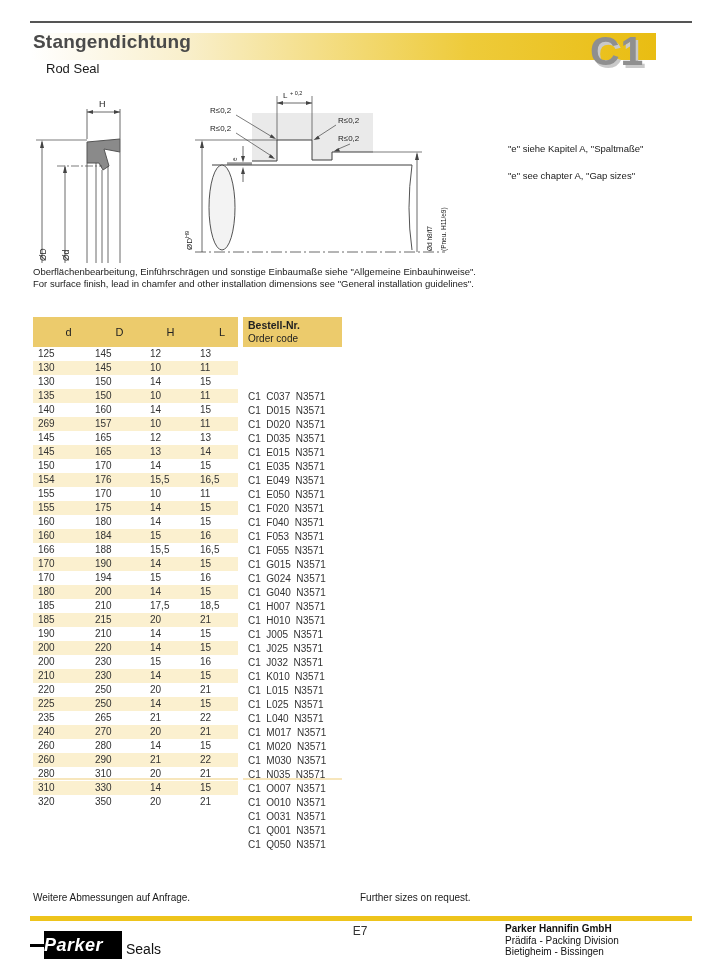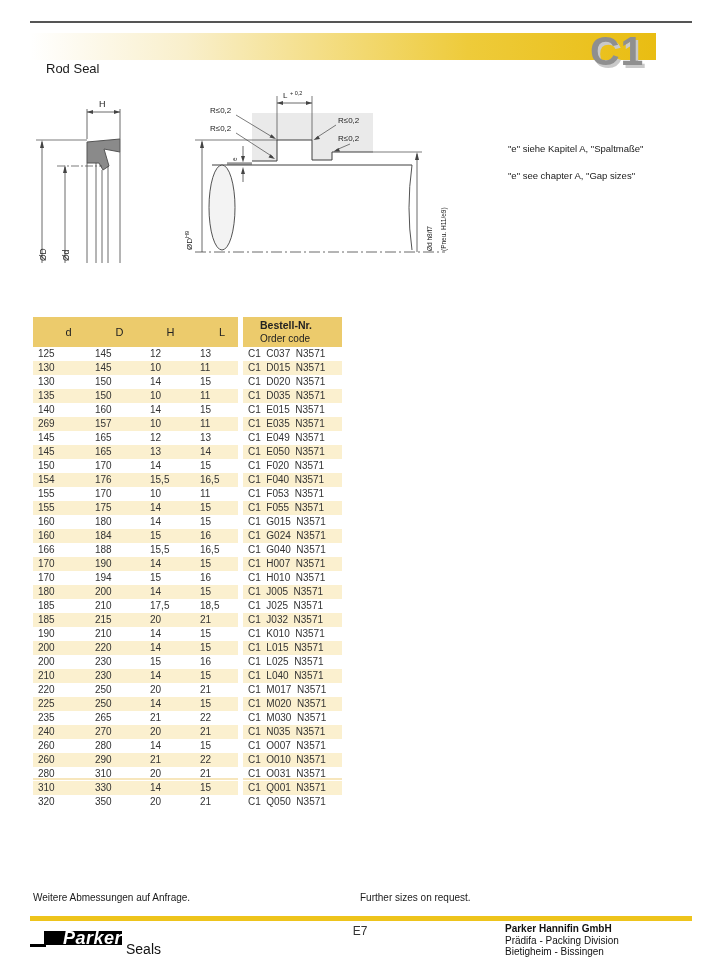--- a/index.html
+++ b/index.html
@@ -15,57 +15,58 @@
   .code-c1{left:590px;top:28px;font-size:41px;font-weight:bold;color:#8f8f8f;
            text-shadow:2.5px 2.5px 0 #c9c9c9;letter-spacing:1px;}
   
   .note{font-size:9.5px;color:#1a1a1a;}
   .para{left:33px;top:266px;font-size:9.5px;color:#1a1a1a;line-height:11.5px;}
   
   .tbl{left:33px;top:317px;width:309px;}
   .thead{display:flex;height:30px;}
   .thead-left{width:205px;background:#eccb6c;display:flex;}
   .thead-gap{width:5px;background:#fff;}
-  .thead-right{width:99px;background:#eccb6c;padding:1px 0 0 17px;box-sizing:border-box;}
+  .thead-right{width:99px;background:#eccb6c;padding:1px 0 0 5px;box-sizing:border-box;}
   .hcell{font-size:11px;color:#222;display:flex;align-items:center;justify-content:center;
          box-sizing:border-box;padding-left:20px;}
   .hc1{width:51px}.hc2{width:51px}.hc3{width:51px}.hc4{width:52px}
   .hline1{font-size:10.5px;font-weight:bold;color:#222;line-height:14px;}
   .hline2{font-size:10px;color:#222;line-height:14px;}
   .trow{display:flex;height:14px;}
   .tcell{font-size:10px;color:#333;line-height:13px;box-sizing:border-box;background:#fff;}
   .stripe .tcell{background:#fbf0cf;}
   .c-d{width:51px;padding-left:5px;}
   .c-D{width:51px;padding-left:11px;}
   .c-H{width:51px;padding-left:15px;}
   .c-L{width:52px;padding-left:14px;}
   .tgap{width:5px;background:#fff;}
-  .c-order{width:99px;padding-left:5px;white-space:pre;}
+  .c-order{width:99px;padding-left:5px;white-space:pre;margin-top:43px;}
   .tbl-underline-l{left:33px;top:778px;width:205px;height:2px;background:#f7e6bc;}
   .tbl-underline-r{left:243px;top:778px;width:99px;height:2px;background:#f7e6bc;}
   
   .foot-note{font-size:10px;color:#1a1a1a;}
   .foot-bar{left:30px;top:916px;width:662px;height:4.5px;background:#eec41c;}
   .e7{left:330px;top:924px;width:60px;text-align:center;font-size:12px;color:#333;}
   .logo-line{left:30px;top:944px;width:16px;height:3px;background:#000;}
-  .logo-box{left:44px;top:931px;width:78px;height:14px;background:#000;display:flex;
-            align-items:center;justify-content:flex-end;}
+  .logo-box{left:44px;top:931px;width:78px;height:28px;background:#000;display:flex;
+            align-items:center;justify-content:flex-start;}
   .logo-text{color:#fff;font-size:18px;font-weight:bold;font-style:italic;letter-spacing:.5px;}
   .logo-seals{left:126px;top:941px;font-size:14px;color:#111;}
   .foot-right{left:505px;top:923px;font-size:10px;color:#111;line-height:11.5px;}
   .foot-right .b{font-weight:bold;}
   svg text{font-family:"Liberation Sans",sans-serif;fill:#222;}
 </style>
 </head>
 <body>
 
 <div class="page">
 
   <div class="abs top-rule"></div>
   <div class="abs band"></div>
+  <div class="abs title-de">Stangendichtung</div>
   <div class="abs title-en">Rod Seal</div>
   <div class="abs code-c1">C1</div>
 
   <svg class="abs" style="left:28px;top:95px;" width="130" height="172" viewBox="0 0 130 172">
 
     <line x1="59" y1="14" x2="59" y2="44" stroke="#444" stroke-width="0.8"></line>
     <line x1="92" y1="14" x2="92" y2="44" stroke="#444" stroke-width="0.8"></line>
     <line x1="59" y1="17" x2="92" y2="17" stroke="#444" stroke-width="0.8"></line>
     <polygon points="59,17 65,15 65,19" fill="#444"></polygon>
     <polygon points="92,17 86,15 86,19" fill="#444"></polygon>
@@ -152,20 +153,24 @@
     <line x1="203" y1="64" x2="252" y2="64" stroke="#444" stroke-width="0.7"></line>
     <line x1="247" y1="164" x2="247" y2="66" stroke="#444" stroke-width="0.8"></line>
     <polygon points="247,64 245,72 249,72" fill="#444"></polygon>
     <text x="262" y="163" font-size="6.5" transform="rotate(-90 262 163)">Ød h8/f7</text>
     <text x="276" y="163" font-size="6.5" transform="rotate(-90 276 163)">(Pneu. H11/e9)</text>
   </svg>
 
   <div class="abs note" style="left:508px;top:143px;">"e" siehe Kapitel A, "Spaltmaße"</div>
   <div class="abs note" style="left:508px;top:170px;">"e" see chapter A, "Gap sizes"</div>
 
+  <div class="abs para">
+    <div>Oberflächenbearbeitung, Einführschrägen und sonstige Einbaumaße siehe "Allgemeine Einbauhinweise".</div>
+    <div>For surface finish, lead in chamfer and other installation dimensions see "General installation guidelines".</div>
+  </div>
 
   <div class="abs tbl">
     <div class="thead">
       <div class="thead-left">
         <div class="hcell hc1">d</div>
         <div class="hcell hc2">D</div>
         <div class="hcell hc3">H</div>
         <div class="hcell hc4">L</div>
       </div>
       <div class="thead-gap"></div>

